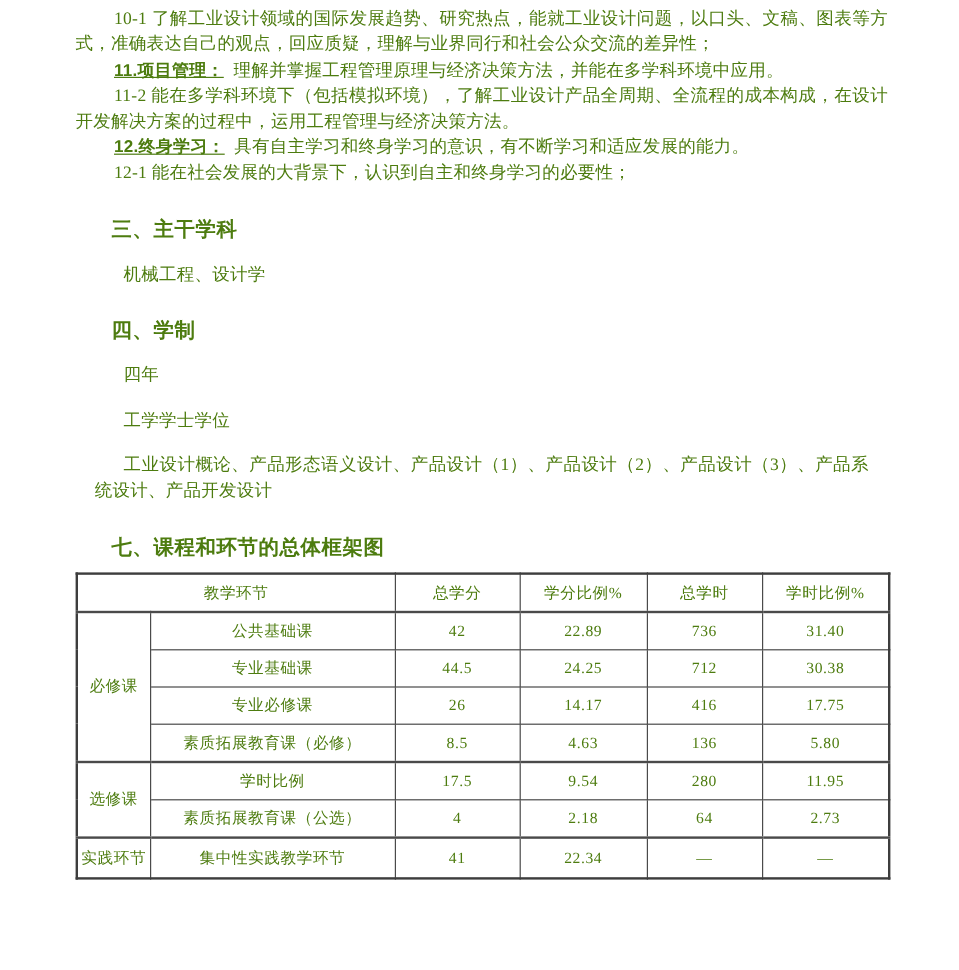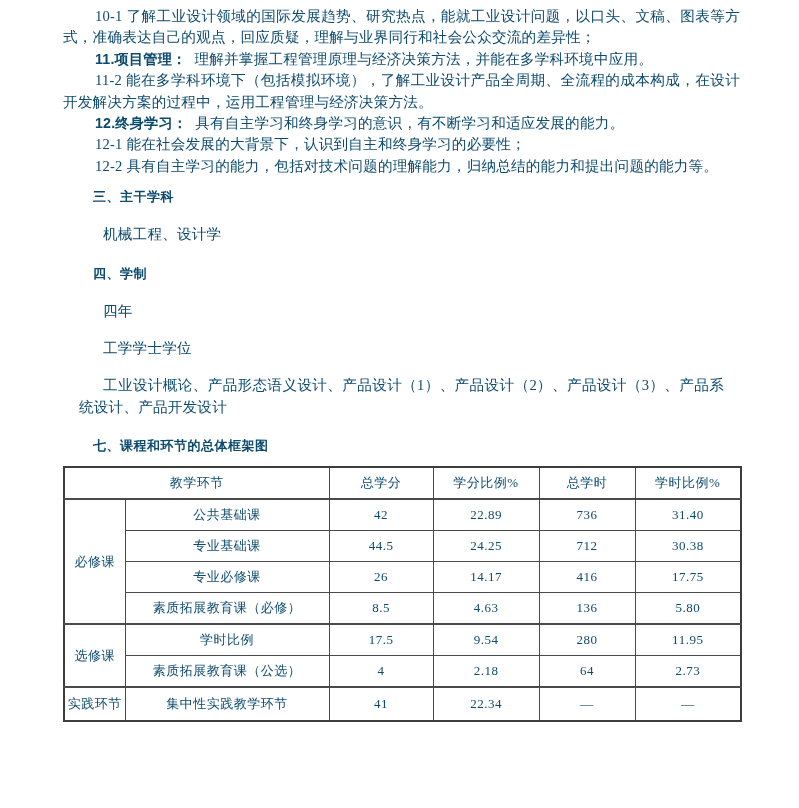--- a/index.html
+++ b/index.html
@@ -2,44 +2,45 @@
 <html><head>
 <meta charset="utf-8">
 <style>
   html, body { margin: 0; padding: 0; background: #ffffff; }
   .page {
     position: relative;
     width: 799px;
     height: 808px;
     box-sizing: border-box;
     background: #ffffff;
-    color: #0c4a6e;
+    color: #4d7c0f;
     padding: 6px 59px 0 63px;
     overflow: hidden;
     font-family: "Liberation Serif", "DejaVu Serif", serif;
   }
   .para {
     margin: 0;
     font-size: 14.6px;
     line-height: 21.4px;
     text-align: justify;
     text-indent: 32px;
     letter-spacing: 0.2px;
   }
   .para .lead {
     font-weight: bold;
     font-family: "Liberation Sans", "DejaVu Sans", sans-serif;
     font-size: 14.2px;
+    text-decoration: underline;
   }
   .para .lead:not(:empty) { margin-right: 8px; }
   .heading {
-    margin: 8px 0 9px 0;
+    margin: 24px 0 9px 0;
     font-family: Liberation Sans, sans-serif;
     font-weight: bold;
-    font-size: 13px;
+    font-size: 17px;
     line-height: 23px;
     text-indent: 30px;
     letter-spacing: 0.5px;
   }
   .sect-body {
     margin: 16px;
     font-size: 14.6px;
     line-height: 21.4px;
     text-align: justify;
     text-indent: 24px;
@@ -70,21 +71,20 @@
 </head>
 <body>
 
 <div class="page">
 
   <p class="para"><span class="lead"></span><span>10-1 了解工业设计领域的国际发展趋势、研究热点，能就工业设计问题，以口头、文稿、图表等方式，准确表达自己的观点，回应质疑，理解与业界同行和社会公众交流的差异性；</span></p>
   <p class="para"><span class="lead">11.项目管理：</span><span>理解并掌握工程管理原理与经济决策方法，并能在多学科环境中应用。</span></p>
   <p class="para"><span class="lead"></span><span>11-2 能在多学科环境下（包括模拟环境），了解工业设计产品全周期、全流程的成本构成，在设计开发解决方案的过程中，运用工程管理与经济决策方法。</span></p>
   <p class="para"><span class="lead">12.终身学习：</span><span>具有自主学习和终身学习的意识，有不断学习和适应发展的能力。</span></p>
   <p class="para"><span class="lead"></span><span>12-1 能在社会发展的大背景下，认识到自主和终身学习的必要性；</span></p>
-  <p class="para"><span class="lead"></span><span>12-2 具有自主学习的能力，包括对技术问题的理解能力，归纳总结的能力和提出问题的能力等。</span></p>
 
   <h3 class="heading">三、主干学科</h3>
   <p class="sect-body">机械工程、设计学</p>
 
   <h3 class="heading">四、学制</h3>
   <p class="sect-body">四年</p>
 
   <p class="sect-body">工学学士学位</p>
 
   <p class="sect-body">工业设计概论、产品形态语义设计、产品设计（1）、产品设计（2）、产品设计（3）、产品系统设计、产品开发设计</p>

